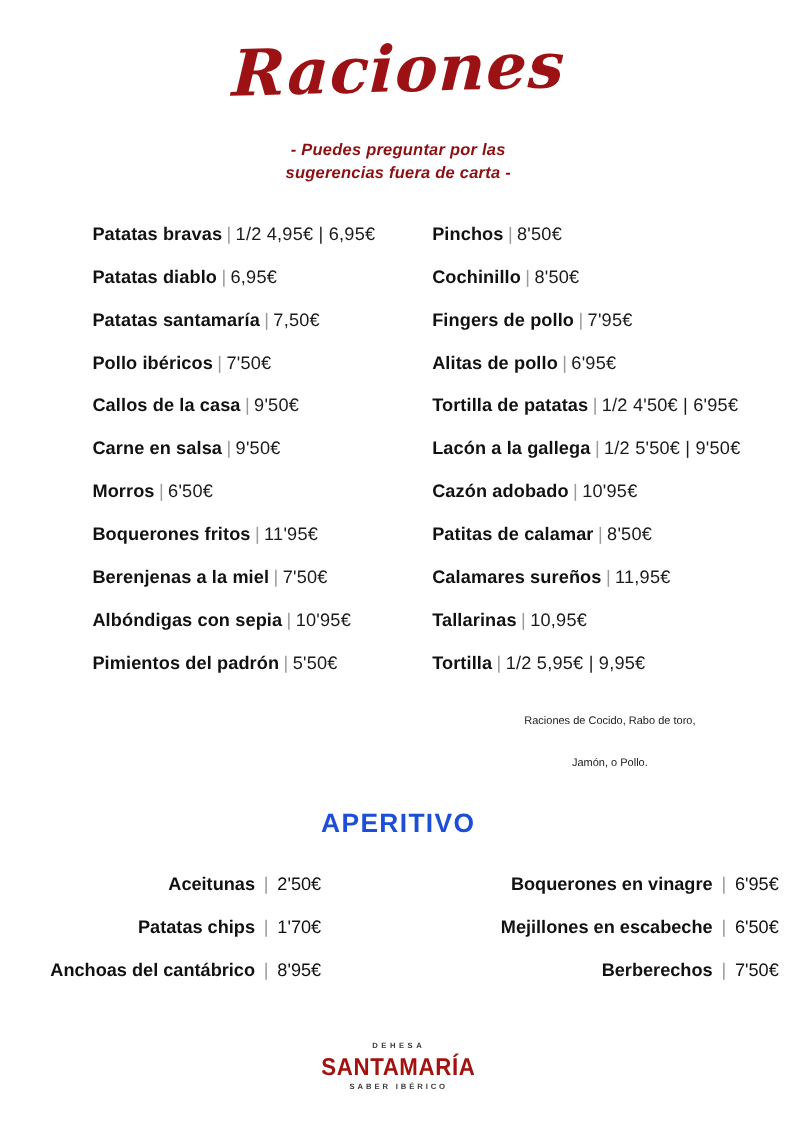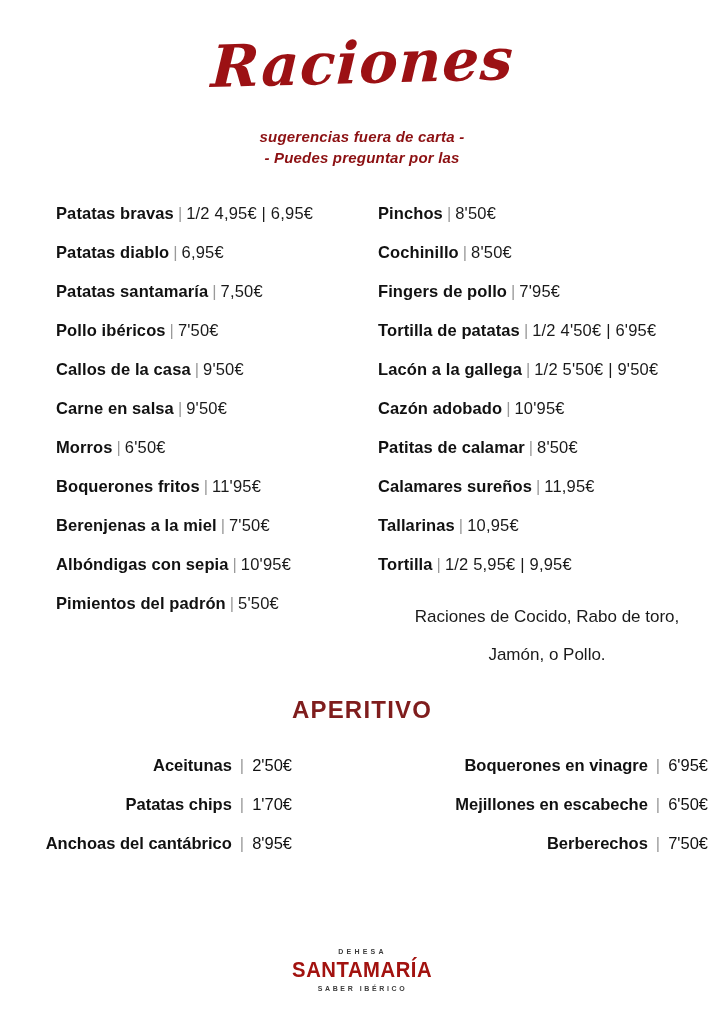--- a/index.html
+++ b/index.html
@@ -52,20 +52,21 @@
     letter-spacing: 0.2px;
   }
   .subtitle div { white-space: nowrap; }
 
   
   .columns {
     position: relative;
     margin-top: 26px;
     display: flex;
     align-items: flex-start;
+    margin-left: 28px;
   }
   .col {
     width: 362px;
     box-sizing: border-box;
   }
   .col-left  { padding-left: 56px; }
   .col-right { padding-left: 16px; }
 
   .item {
     font-size: 16.5px;
@@ -84,35 +85,35 @@
   }
   .item .price {
     font-weight: normal;
     color: #1a1a1a;
     letter-spacing: 0.2px;
   }
 
   .note {
     margin-top: 14px;
     text-align: center;
-    font-size: 17px;
+    font-size: 10px;
     line-height: 38px;
     color: #1a1a1a;
     padding-right: 8px;
   }
   .note div { white-space: nowrap; }
 
   
   .aperitivo-heading {
     margin-top: 22px;
     text-align: center;
     font-size: 24px;
     font-weight: bold;
     letter-spacing: 1.2px;
-    color: #7f1d1d;
+    color: #1d4ed8;
   }
 
   .aperitivo-cols {
     margin-top: 22px;
     display: flex;
     align-items: flex-start;
   }
   .ap-col { width: 362px; box-sizing: border-box; }
   .ap-col-left  { text-align: right; padding-right: 70px; }
   .ap-col-right { text-align: right; padding-right: 16px; }
@@ -162,22 +163,22 @@
 </head>
 <body>
 
 <div class="page">
 
   <div class="title-block">
     <div class="menu-title">Raciones</div>
   </div>
 
   <div class="subtitle">
+    <div>- Puedes preguntar por las</div>
     <div>sugerencias fuera de carta -</div>
-    <div>- Puedes preguntar por las</div>
   </div>
 
   <div class="columns">
 
     <div class="col col-left">
       <div class="item"><span class="name">Patatas bravas</span><span class="sep">|</span><span class="price">1/2 4,95€ | 6,95€</span></div>
       <div class="item"><span class="name">Patatas diablo</span><span class="sep">|</span><span class="price">6,95€</span></div>
       <div class="item"><span class="name">Patatas santamaría</span><span class="sep">|</span><span class="price">7,50€</span></div>
       <div class="item"><span class="name">Pollo ibéricos</span><span class="sep">|</span><span class="price">7'50€</span></div>
       <div class="item"><span class="name">Callos de la casa</span><span class="sep">|</span><span class="price">9'50€</span></div>
@@ -186,20 +187,21 @@
       <div class="item"><span class="name">Boquerones fritos</span><span class="sep">|</span><span class="price">11'95€</span></div>
       <div class="item"><span class="name">Berenjenas a la miel</span><span class="sep">|</span><span class="price">7'50€</span></div>
       <div class="item"><span class="name">Albóndigas con sepia</span><span class="sep">|</span><span class="price">10'95€</span></div>
       <div class="item"><span class="name">Pimientos del padrón</span><span class="sep">|</span><span class="price">5'50€</span></div>
     </div>
 
     <div class="col col-right">
       <div class="item"><span class="name">Pinchos</span><span class="sep">|</span><span class="price">8'50€</span></div>
       <div class="item"><span class="name">Cochinillo</span><span class="sep">|</span><span class="price">8'50€</span></div>
       <div class="item"><span class="name">Fingers de pollo</span><span class="sep">|</span><span class="price">7'95€</span></div>
+      <div class="item"><span class="name">Alitas de pollo</span><span class="sep">|</span><span class="price">6'95€</span></div>
       <div class="item"><span class="name">Tortilla de patatas</span><span class="sep">|</span><span class="price">1/2 4'50€ | 6'95€</span></div>
       <div class="item"><span class="name">Lacón a la gallega</span><span class="sep">|</span><span class="price">1/2 5'50€ | 9'50€</span></div>
       <div class="item"><span class="name">Cazón adobado</span><span class="sep">|</span><span class="price">10'95€</span></div>
       <div class="item"><span class="name">Patitas de calamar</span><span class="sep">|</span><span class="price">8'50€</span></div>
       <div class="item"><span class="name">Calamares sureños</span><span class="sep">|</span><span class="price">11,95€</span></div>
       <div class="item"><span class="name">Tallarinas</span><span class="sep">|</span><span class="price">10,95€</span></div>
       <div class="item"><span class="name">Tortilla</span><span class="sep">|</span><span class="price">1/2 5,95€ | 9,95€</span></div>
 
       <div class="note">
         <div>Raciones de Cocido, Rabo de toro,</div>

